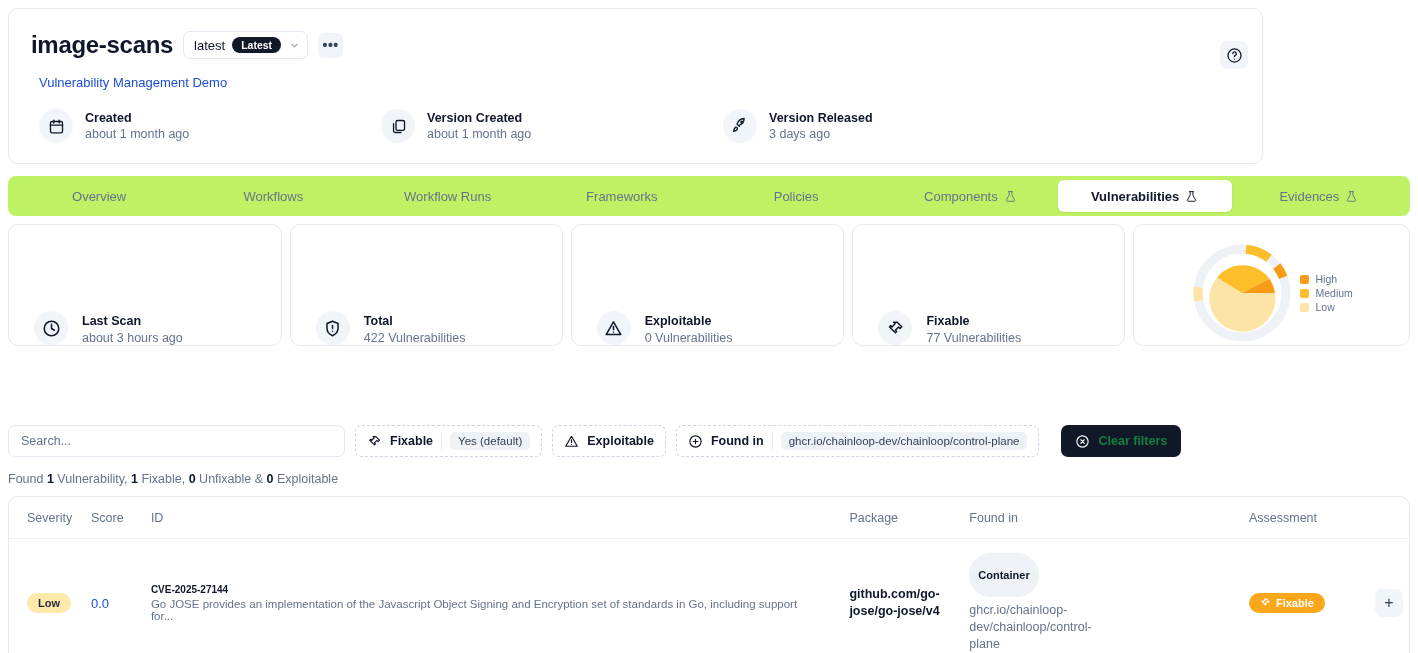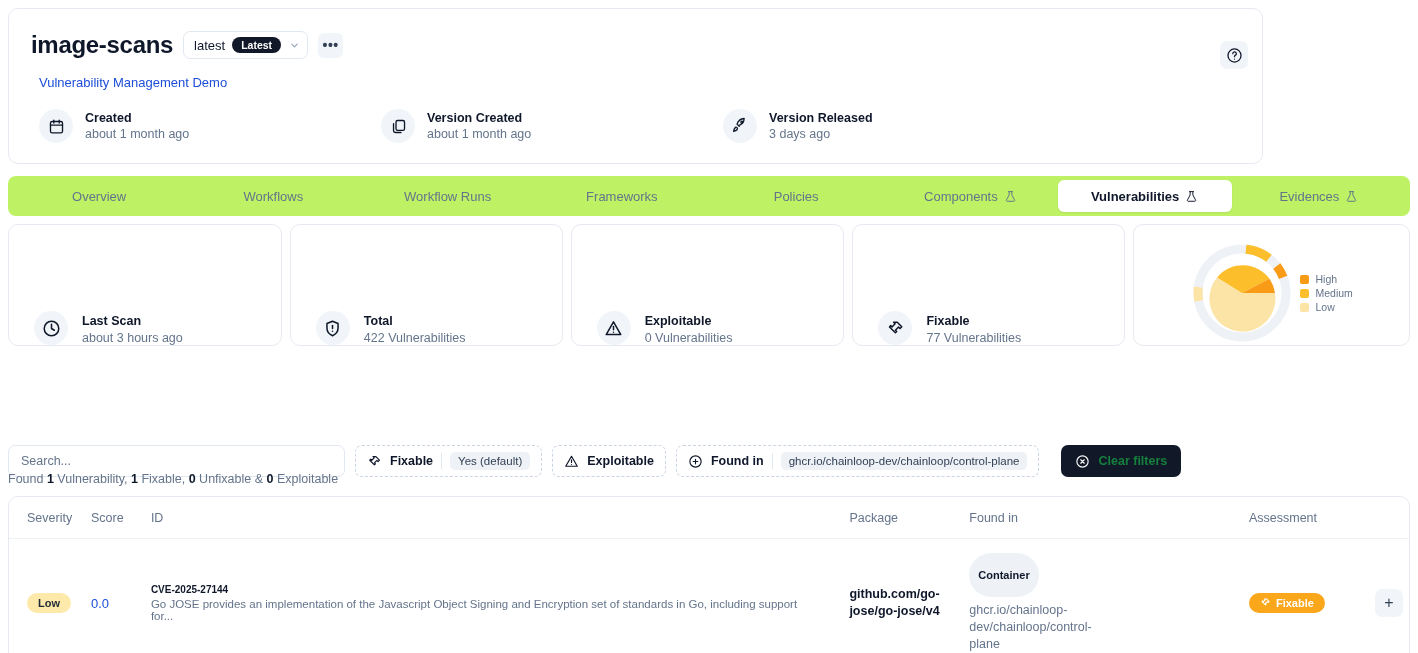--- a/index.html
+++ b/index.html
@@ -85,21 +85,21 @@
 
   
   .assessed {
     position: absolute; left: 8px; top: 358px; width: 1402px; height: 48px;
     background: #fff; border: 1px solid #e6eaf0; border-radius: 10px;
     display: flex; align-items: center; padding-left: 22px; gap: 8px; cursor: pointer;
   }
   .assessed-text { font-size: 13.5px; font-weight: 700; color: #0f172a; }
 
   
-  .filters { position: absolute; left: 8px; top: 444px; width: 1402px; height: 34px; display: flex; align-items: center; gap: 10px; }
+  .filters { position: absolute; left: 8px; top: 424px; width: 1402px; height: 34px; display: flex; align-items: center; gap: 10px; }
   .search-box {
     width: 337px; height: 32px; border: 1px solid #e2e8f0; border-radius: 7px;
     padding: 0 12px; font-size: 12.5px; color: #334155; font-family: inherit; background: #fff;
   }
   .search-box::placeholder { color: #64748b; }
   .chip {
     height: 32px; border: 1px dashed #cbd5e1; border-radius: 7px; background: #fff;
     display: flex; align-items: center; gap: 8px; padding: 0 11px; cursor: pointer;
     font-size: 12.5px; font-weight: 700; color: #0f172a; font-family: inherit;
   }

